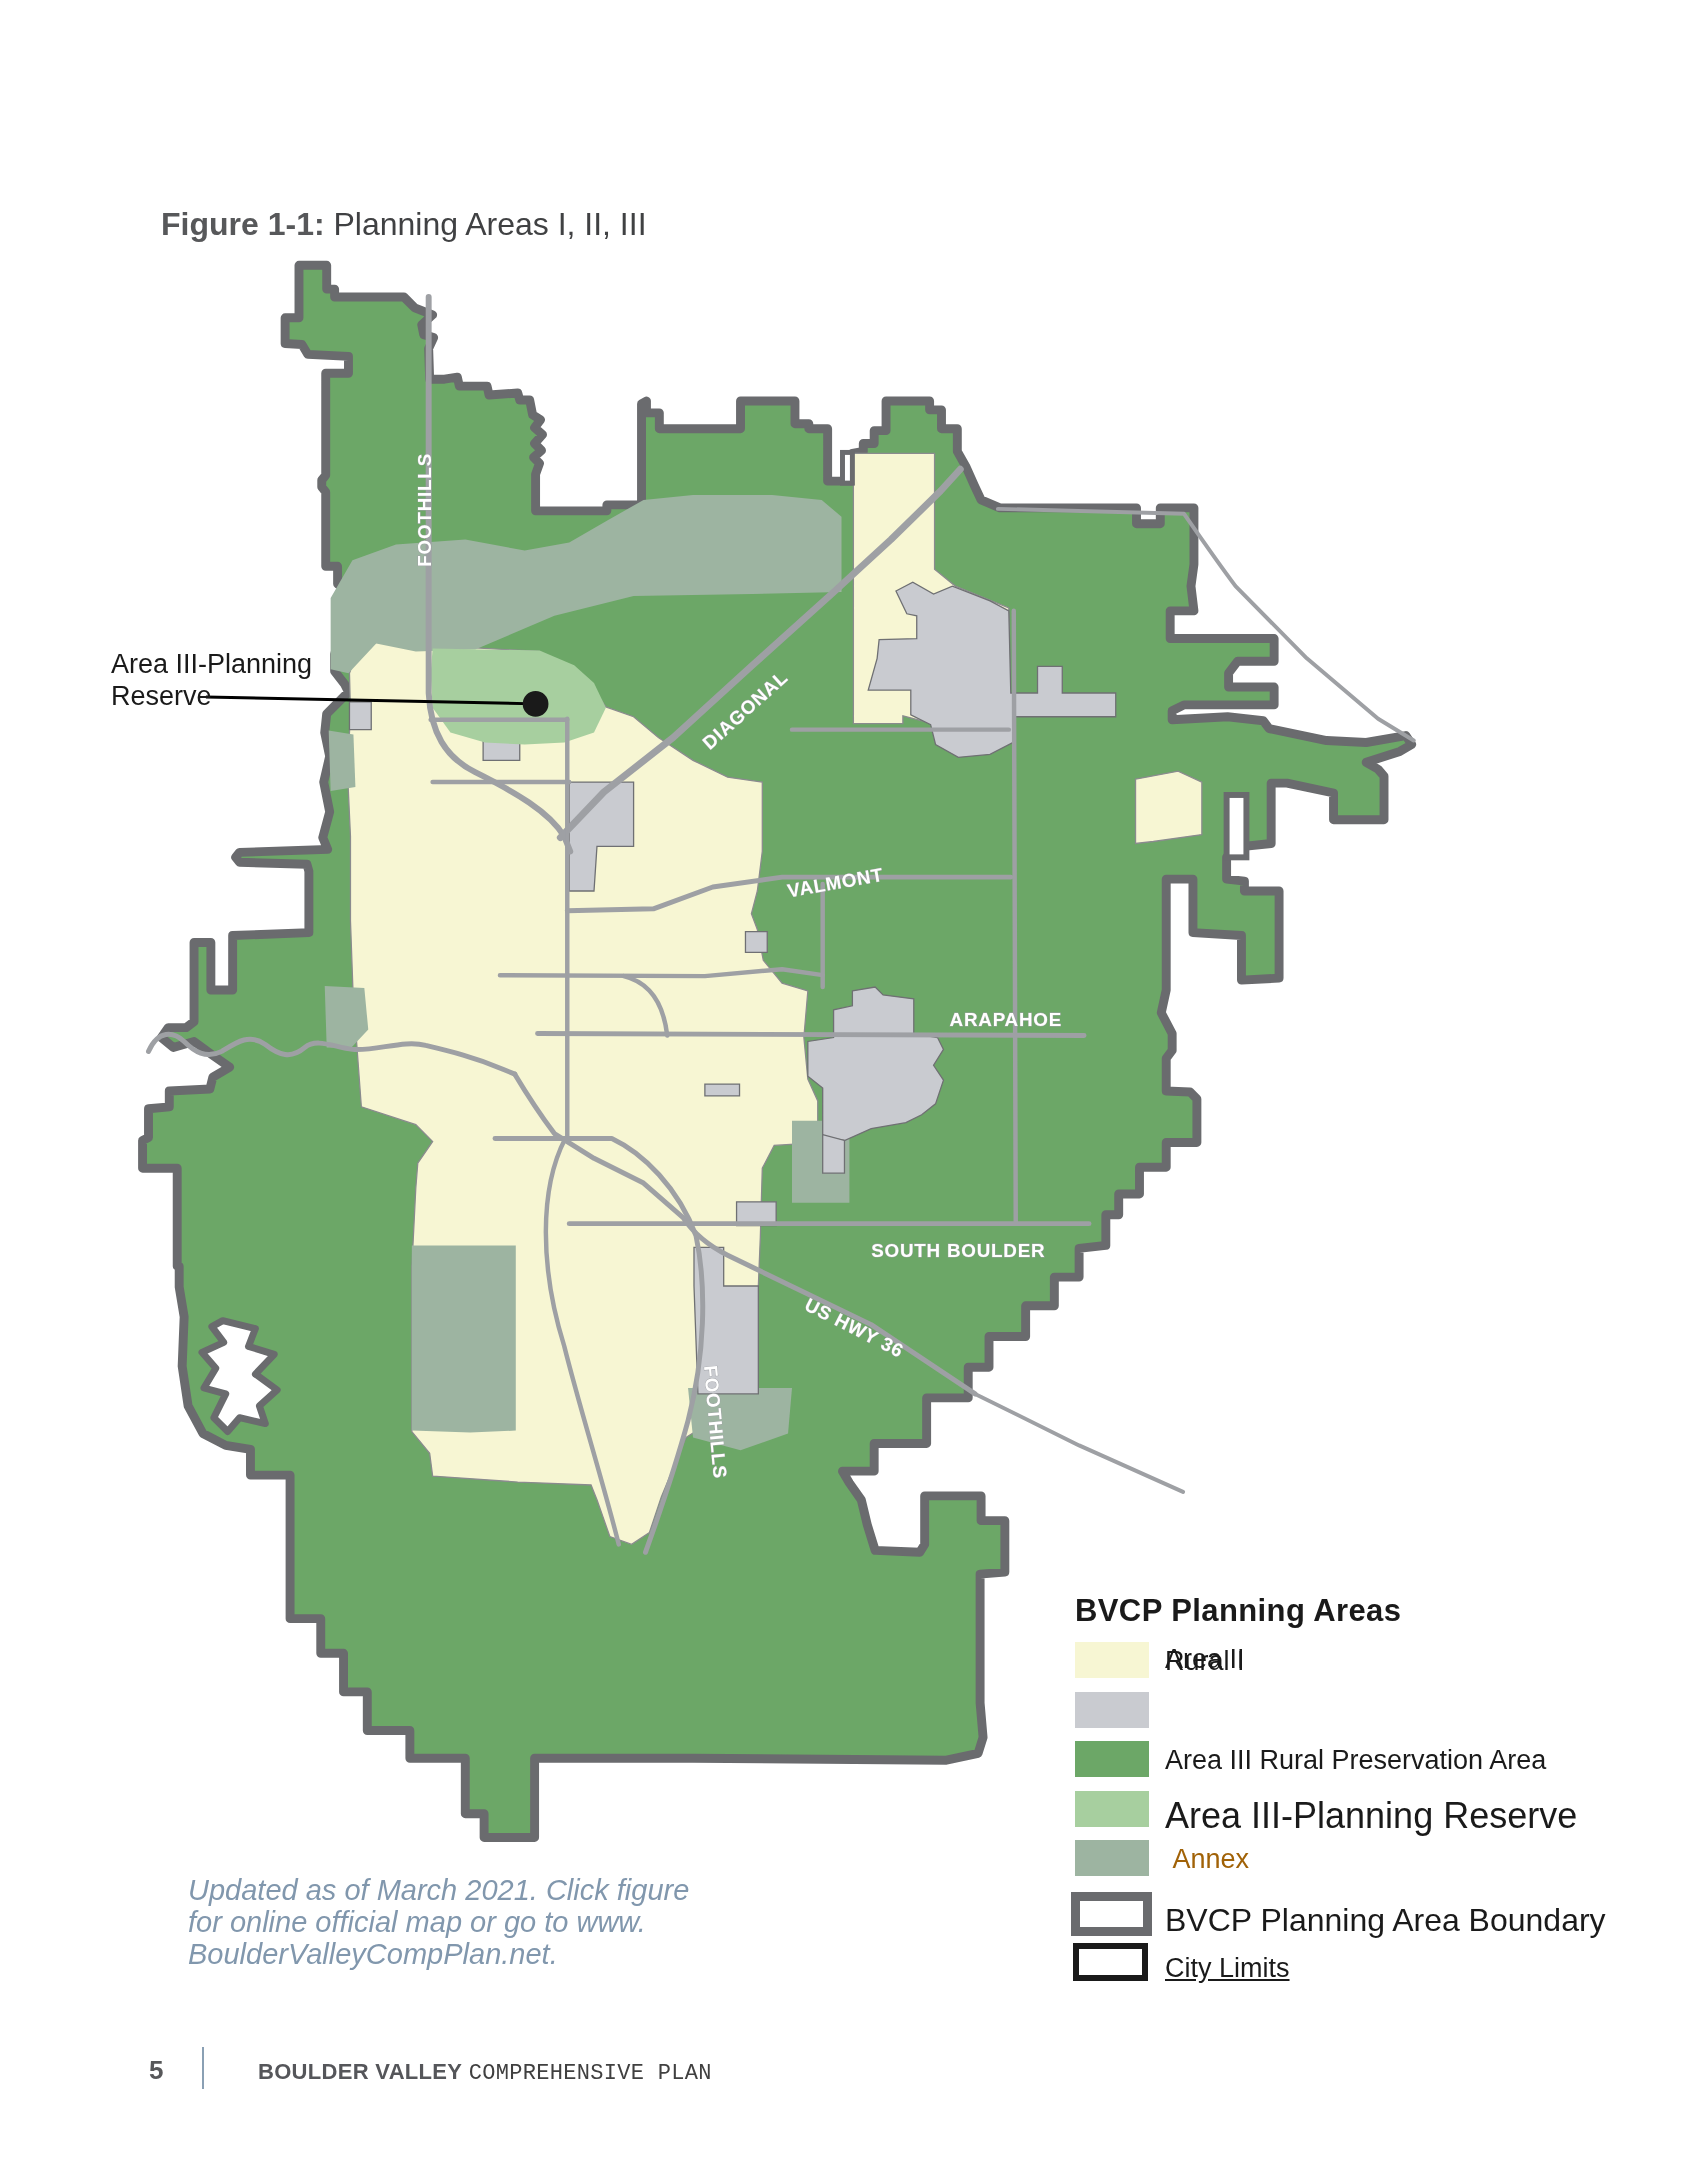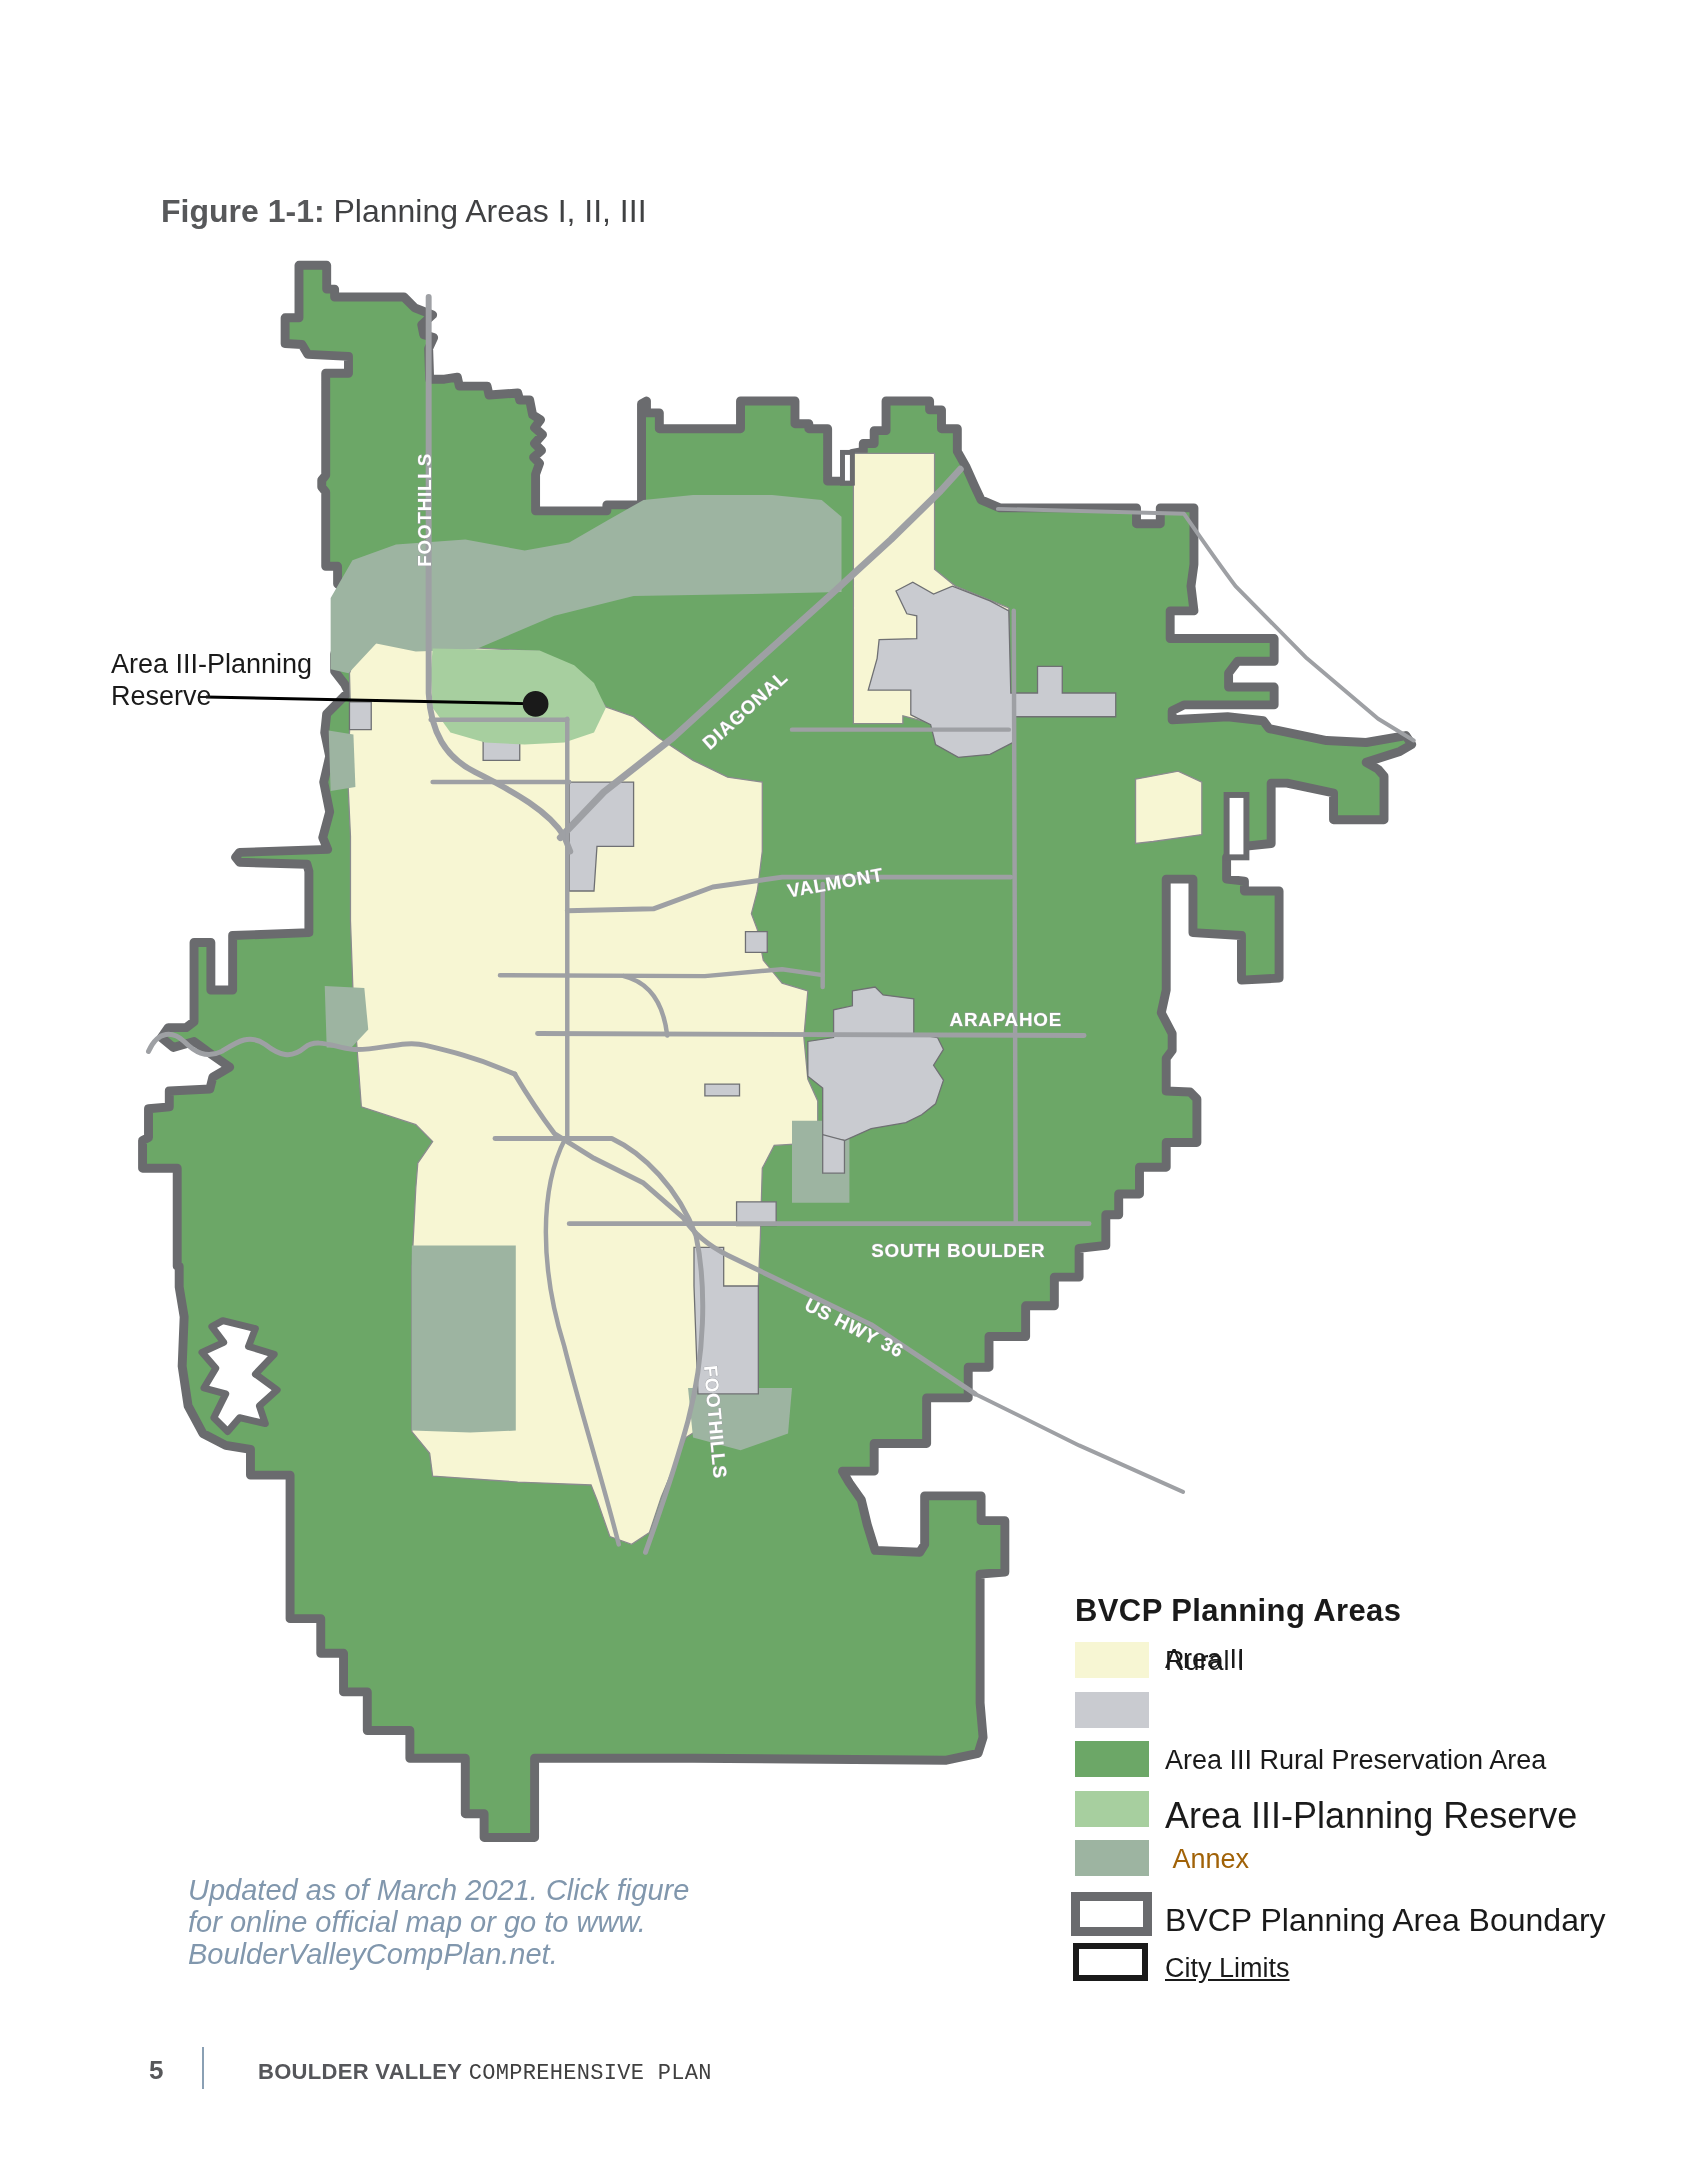--- a/index.html
+++ b/index.html
@@ -1,17 +1,17 @@
 <!DOCTYPE html>
 <html><head><meta charset="utf-8"><style>
 html,body{margin:0;padding:0;width:1683px;height:2178px;background:#ffffff;font-family:"Liberation Sans",sans-serif;}
 .abs{position:absolute;}
 </style></head><body>
 
-<div class="abs" style="left:161px;top:193px;font-size:32px;color:#3e3f41;white-space:nowrap;"><span style="font-weight:bold;color:#57585a;">Figure 1-1:</span> <span style="font-weight:300;color:#404143;">Planning Areas I, II, III</span></div>
+<div class="abs" style="left:161px;top:206px;font-size:32px;color:#3e3f41;white-space:nowrap;"><span style="font-weight:bold;color:#57585a;">Figure 1-1:</span> <span style="font-weight:300;color:#404143;">Planning Areas I, II, III</span></div>
 <svg class="abs" style="left:0;top:0" width="1683" height="2178" viewBox="0 0 1700 2200">
 
 <polygon points="302,268 330,268 330,292 338,292 338,300 408,300 419,311 437,318 426,328 428,338 438,341 433,352 434,383 449,383 462,381 464,390 492,390 494,399 523,397 525,404 535,404 538,419 546,424 540,432 548,439 540,448 547,455 539,462 545,468 541,479 541,516 613,516 613,510 648,510 648,408 653,405 653,417 666,417 666,433 748,433 748,405 803,405 803,428 817,428 817,433 836,433 836,486 861,486 861,458 872,456 872,448 883,448 883,435 895,435 895,405 939,405 939,414 951,414 951,433 967,433 967,456 976,472 984,490 991,505 1010,513 1148,513 1148,529 1172,529 1172,513 1206,513 1206,570 1203,592 1206,617 1182,617 1182,645 1287,645 1287,668 1250,668 1241,680 1241,694 1287,694 1287,712 1196,712 1184,718 1184,727 1240,724 1276,728 1282,736 1340,748 1380,750 1420,743 1426,752 1414,759 1380,770 1392,777 1398,784 1398,828 1347,828 1347,801 1300,791 1284,791 1284,852 1247,856 1239,866 1239,888 1257,890 1257,900 1292,900 1292,988 1254,990 1254,945 1205,942 1205,888 1178,888 1178,1000 1173,1023 1184,1044 1184,1061 1178,1069 1178,1102 1202,1103 1209,1110 1209,1154 1178,1154 1178,1179 1151,1179 1151,1206 1130,1206 1130,1227 1117,1227 1117,1258 1090,1261 1090,1290 1065,1290 1065,1319 1036,1319 1036,1350 999,1350 999,1381 978,1381 978,1412 936,1412 936,1458 883,1458 883,1486 851,1486 858,1498 870,1515 876,1540 884,1566 929,1568 934,1560 934,1511 991,1511 991,1536 1015,1536 1015,1588 990,1590 990,1720 993,1755 988,1771 956,1778 700,1776 540,1776 540,1856 489,1856 489,1832 470,1832 470,1776 414,1776 414,1748 371,1748 371,1709 347,1709 347,1670 324,1670 324,1635 293,1635 293,1490 253,1490 253,1464 228,1460 205,1448 190,1420 184,1380 186,1330 181,1300 181,1279 179,1279 179,1180 144,1180 144,1152 150,1149 150,1120 171,1118 171,1102 212,1100 215,1088 232,1078 215,1066 196,1052 175,1058 163,1048 170,1038 188,1038 196,1032 196,952 213,952 213,1000 235,1000 235,945 312,942 312,880 310,873 242,871 238,866 242,861 331,858 326,846 333,820 327,790 333,764 328,740 330,721 352,699 348,691 338,678 338,661 341,650 347,642 352,633 352,597 341,590 341,572 329,572 329,497 325,492 325,485 329,480 329,377 352,377 352,360 311,358 305,348 288,347 288,321 302,321" fill="#6CA767" stroke="#6A6B6E" stroke-width="9" stroke-linejoin="round"></polygon>
 
 <polygon points="225,1334 258,1342 251,1360 277,1368 258,1388 280,1404 262,1420 268,1438 242,1432 230,1446 216,1432 228,1408 206,1402 218,1382 204,1366 226,1356 214,1340" fill="#ffffff" stroke="#6A6B6E" stroke-width="7" stroke-linejoin="round"></polygon>
 
 <polygon points="382,648 437,652 545,658 590,682 612,714 640,724 665,745 700,768 735,785 770,790 770,860 765,900 759,923 765,939 771,970 790,993 816,1001 812,1048 816,1090 826,1112 826,1148 832,1154 782,1157 770,1180 768,1250 766,1299 766,1408 735,1432 704,1445 693,1452 668,1512 656,1548 638,1560 616,1552 603,1515 597,1500 523,1497 437,1491 434,1468 416,1446 416,1280 420,1200 422,1175 437,1153 420,1136 365,1118 360,1050 357,1014 354,930 354,845 351,780 354,720 353,680 360,660" fill="#F7F6D3" stroke="#8a8b8e" stroke-width="1.3"></polygon>
 
 <polygon points="862,458 944,458 944,575 965,592 1019,614 1021,723 942,731 912,723 912,731 862,731" fill="#F7F6D3" stroke="#8a8b8e" stroke-width="1.3"></polygon>
 

